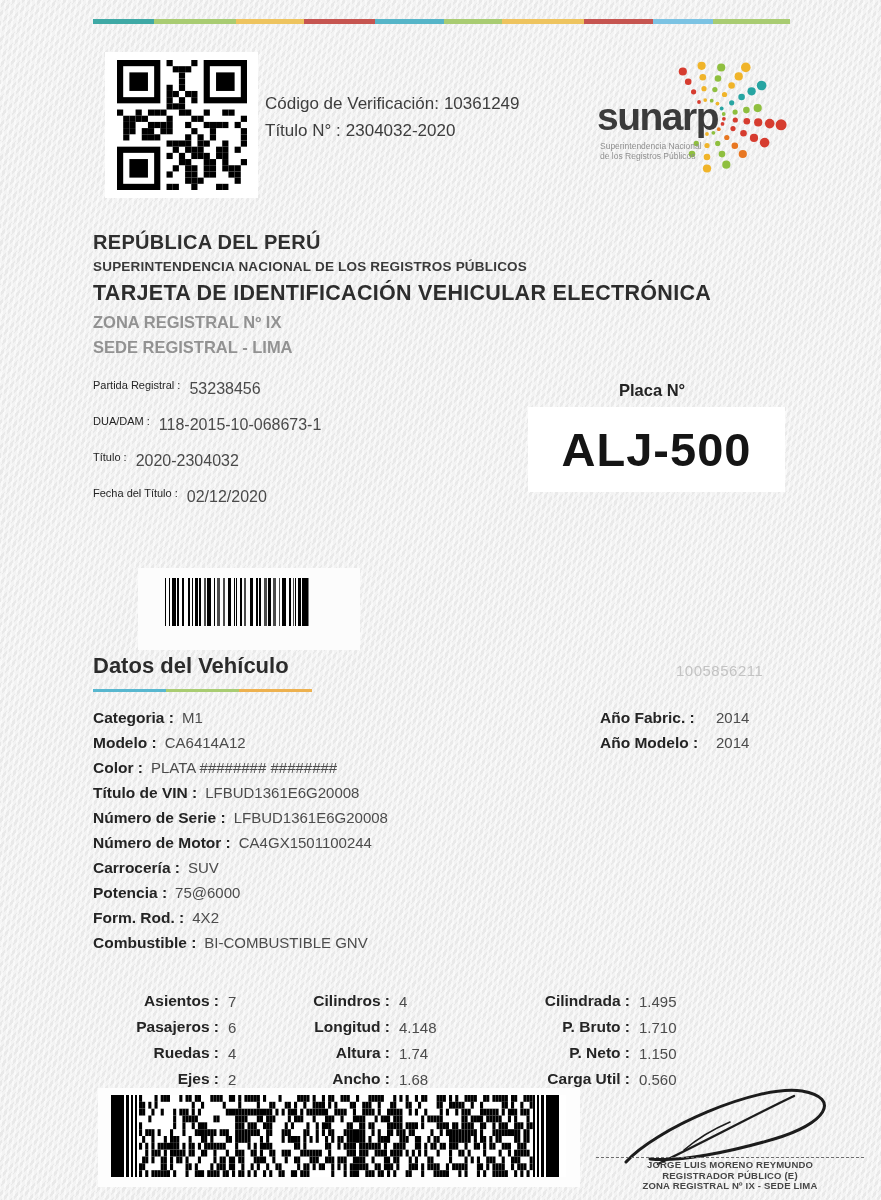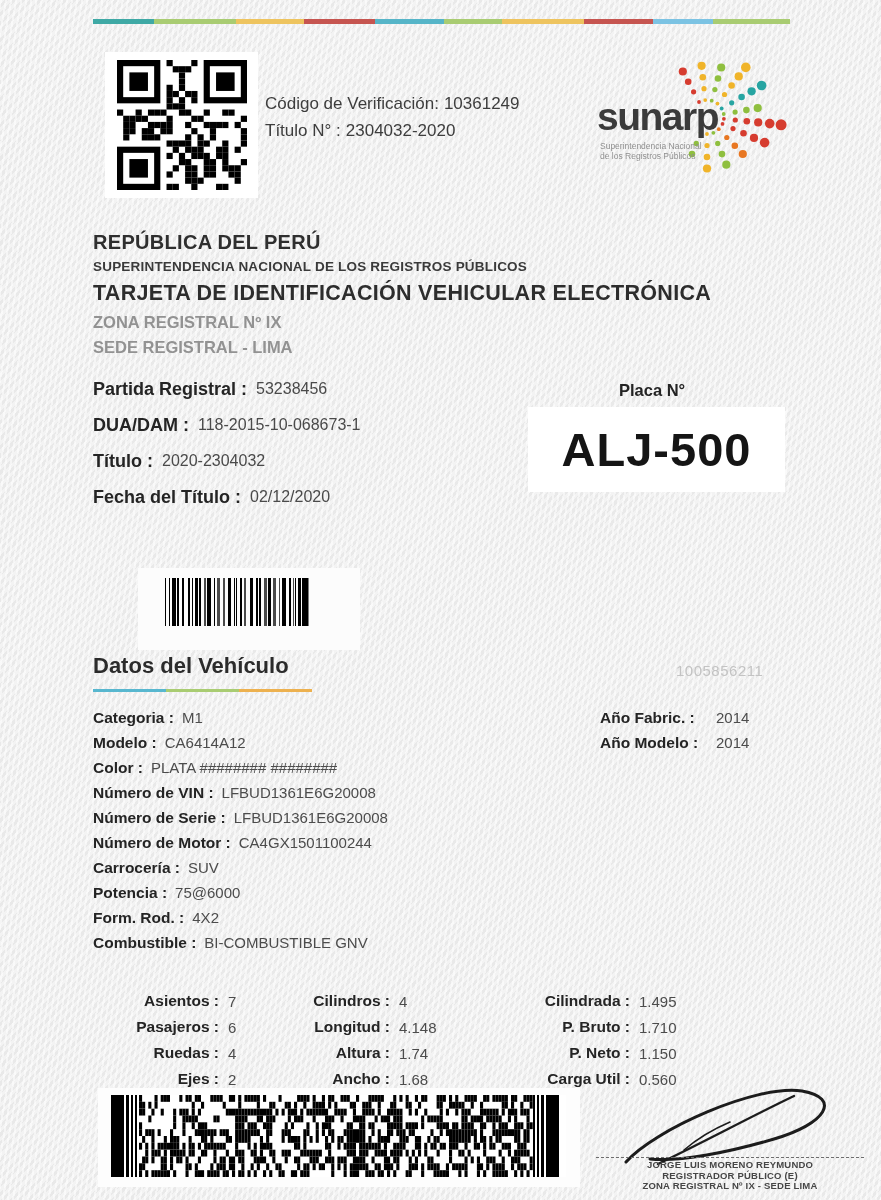--- a/index.html
+++ b/index.html
@@ -32,21 +32,21 @@
   
   .hdr{left:93px;top:231px;white-space:nowrap;}
   .hdr-country{font-size:20px;font-weight:bold;color:#2f2f2f;letter-spacing:.3px;}
   .hdr-entity{font-size:13.5px;font-weight:bold;color:#3a3a3a;margin-top:5px;letter-spacing:.2px;}
   .hdr-title{font-size:21.5px;font-weight:bold;color:#2d2d2d;margin-top:7px;letter-spacing:.3px;}
   .hdr-zona{font-size:16.5px;font-weight:bold;color:#929292;margin-top:7px;}
   .hdr-sede{font-size:16.5px;font-weight:bold;color:#929292;margin-top:6px;}
   
   .regfields{left:93px;top:379px;}
   .rrow{height:36px;display:flex;white-space:nowrap;}
-  .rlabel{font-weight:bold;font-size:18px;color:#242424;margin-right:9px;}
+  .rlabel{font-weight:normal;font-size:11px;color:#242424;margin-right:9px;}
   .rvalue{font-size:16px;color:#4a4a4a;padding-top:1px;}
   .placa-label{left:619px;top:381px;font-weight:bold;font-size:16.5px;color:#242424;}
   .placa-box{left:528px;top:407px;width:257px;height:85px;background:#fff;display:flex;align-items:center;justify-content:center;}
   .placa-num{font-size:47px;font-weight:bold;color:#151515;letter-spacing:1px;}
   
   .bar1-box{left:138px;top:568px;width:222px;height:82px;background:#fcfcfc;}
   .bar1-box svg{position:absolute;left:25px;top:10px;width:147px;height:48px;}
   
   .sec-title{left:93px;top:653px;font-size:22px;font-weight:bold;color:#2b2b2b;}
   .underline{left:93px;top:689px;width:219px;height:3px;display:flex;}
@@ -388,21 +388,21 @@
       </div>
     <div class="vrow2">
         <span class="vlabel2">Modelo :</span>
         <span class="vvalue2">CA6414A12</span>
       </div>
     <div class="vrow2">
         <span class="vlabel2">Color :</span>
         <span class="vvalue2">PLATA ######## ########</span>
       </div>
     <div class="vrow2">
-        <span class="vlabel2">Número de VIN :</span>
+        <span class="vlabel2">Título de VIN :</span>
         <span class="vvalue2">LFBUD1361E6G20008</span>
       </div>
     <div class="vrow2">
         <span class="vlabel2">Número de Serie :</span>
         <span class="vvalue2">LFBUD1361E6G20008</span>
       </div>
     <div class="vrow2">
         <span class="vlabel2">Número de Motor :</span>
         <span class="vvalue2">CA4GX1501100244</span>
       </div>

